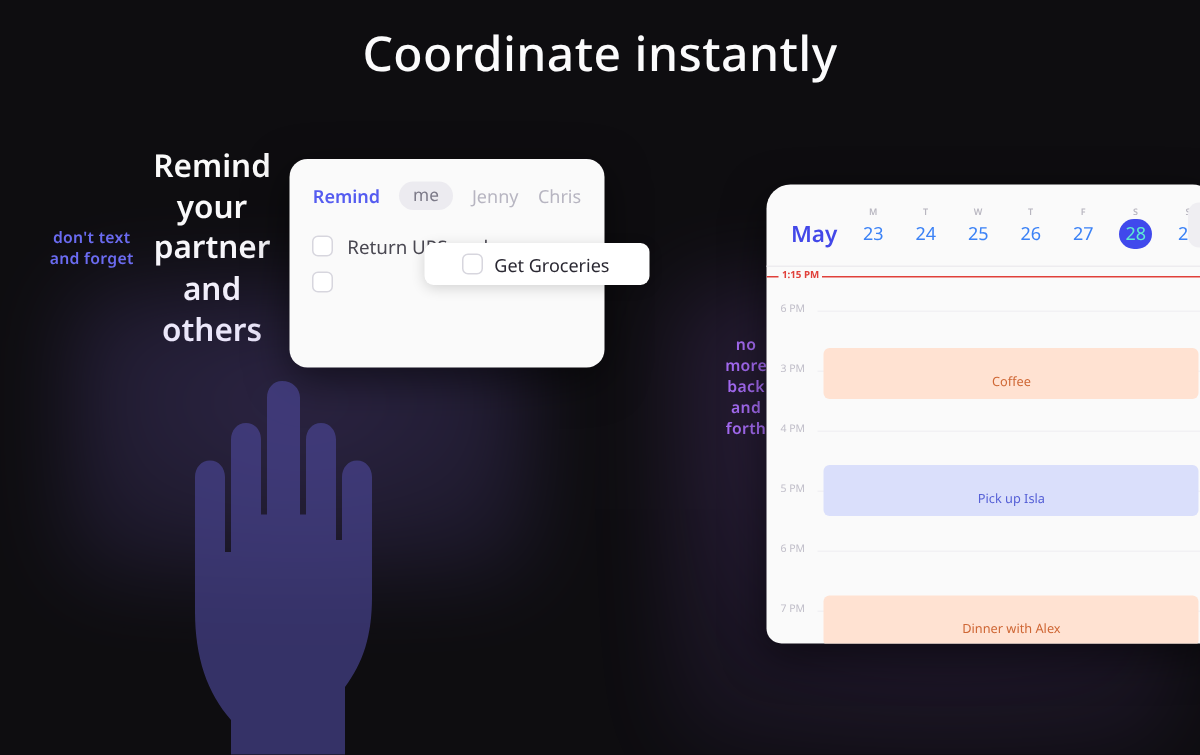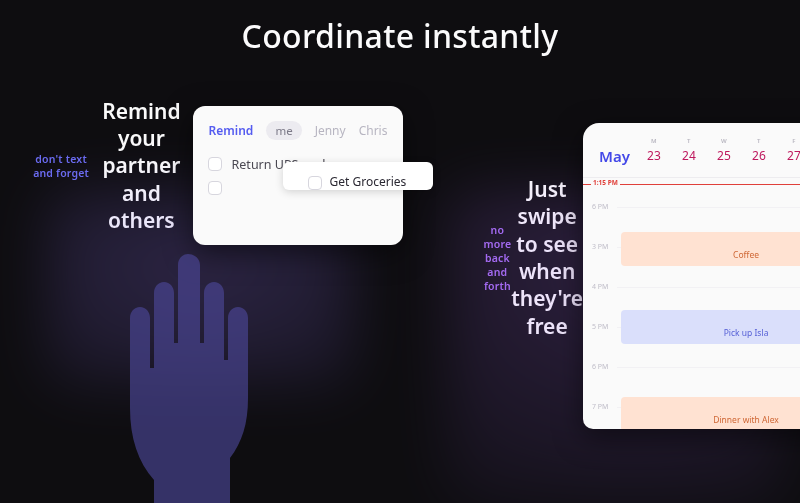--- a/index.html
+++ b/index.html
@@ -16,34 +16,34 @@
 .glowL{left:45px;top:188px;width:310px;height:200px;background:radial-gradient(120% 100% at 50% 40%,rgba(150,120,250,.6),rgba(100,100,240,.05))}
 .glowR{left:445px;top:188px;width:340px;height:320px;background:radial-gradient(120% 100% at 55% 25%,rgba(170,110,250,.55),rgba(100,100,240,.03))}
 
 .remindCard{position:relative;z-index:2;margin-top:9px;width:260px;height:139px;background:#fafafa;border-radius:12px;box-shadow:0 8px 28px rgba(0,0,0,.5)}
 .remTabs{display:flex;align-items:center;gap:13px;padding:15px 16px 12px 16px;font-size:12px;color:#b7b5c1}
 .remTitle{font-weight:600;color:#555cf0}
 .pill{background:#ecebf0;color:#7c7a88;border-radius:10px;padding:2px 9px;font-size:11.5px}
 .remList{padding:0 15px}
 .remRow{display:flex;align-items:center;gap:10px;height:24px;color:#4a4852;font-size:12.5px}
 .cb{width:14px;height:14px;border:1.5px solid #d7d6de;border-radius:4px;flex:none;background:#fff}
-.floatTask{position:absolute;left:90px;top:56px;width:150px;height:28px;background:#fff;border-radius:6px;box-shadow:0 2px 9px rgba(0,0,0,.16);display:flex;align-items:flex-end;padding-left:25px;gap:8px;z-index:3}
+.floatTask{position:absolute;left:90px;top:56px;width:150px;height:28px;background:#fff;border-radius:6px;box-shadow:0 2px 9px rgba(0,0,0,.16);display:flex;align-items:center;padding-left:25px;gap:8px;z-index:3}
 .ftText{font-size:12px;color:#2a2832}
 .remRow:nth-child(3){opacity:.35}
 
 .handWrap{position:absolute;left:130px;top:248px;width:120px;height:260px;z-index:4;pointer-events:none}
 .handWrap svg{width:120px;height:260px}
 
 .calCard{position:relative;z-index:2;margin-top:26px;width:300px;height:306px;background:#fafafa;border-radius:16px 16px 10px 10px;box-shadow:0 8px 28px rgba(0,0,0,.5)}
 .calHead{display:flex;align-items:flex-end;gap:13px;padding:14px 16px 11px 16px}
 .month{font-size:15px;font-weight:600;color:#4348e8}
 .days{display:flex;gap:13px;align-items:center;margin-left:auto}
 .dayCol{width:22px;text-align:center}
 .dow{font-size:6px;font-weight:600;color:#b8b6c0;margin-bottom:1px;letter-spacing:.3px}
-.dnum{font-size:12px;color:#be185d;line-height:20px}
+.dnum{font-size:12px;color:#3b82f6;line-height:20px}
 .dayCol.sel .dnum{background:#4049ec;color:#5eead4;border-radius:10px}
 .schedule{position:relative;height:252px;overflow:hidden;border-top:1px solid #edecef}
 .nowLine{position:absolute;left:0;right:0;top:6px;height:0;border-top:1px solid #e0403a}
 .nowLbl{position:absolute;left:8px;top:0px;font-size:6.5px;font-weight:700;color:#e0403a;background:#fafafa;padding:0 2px}
 .tCol{position:absolute;left:0;top:0;bottom:0;width:34px}
 .hr{position:absolute;left:9px;font-size:7px;color:#c0bec9}
 .h2p{top:24px}.h3p{top:64px}.h4p{top:104px}.h5p{top:144px}.h6p{top:184px}.h7p{top:224px}
 .sep{position:absolute;left:34px;right:8px;height:0;border-top:1px solid #f2f1f4}
 .s2{top:29px}.s3{top:69px}.s4{top:109px}.s5{top:149px}.s6{top:189px}.s7{top:229px}
 .evt{position:absolute;left:38px;right:12px;border-radius:4px;padding:17px 7px;font-size:8.5px}
@@ -88,24 +88,20 @@
         </div>
         <div class="floatTask">
           <span class="cb"></span>
           <span class="ftText">Get Groceries</span>
         </div>
       </div>
     </div>
 
     <div class="col">
       <div class="eyebrow eyR">no more back and forth</div>
-      <div class="sub">
-        <div>Just swipe to see</div>
-        <div>when they're free</div>
-      </div>
 
       <div class="calCard">
         <div class="calHead">
           <span class="month">May</span>
           <div class="days">
             <div class="dayCol">
                 <div class="dow">M</div>
                 <div class="dnum">23</div>
               </div>
             <div class="dayCol">

